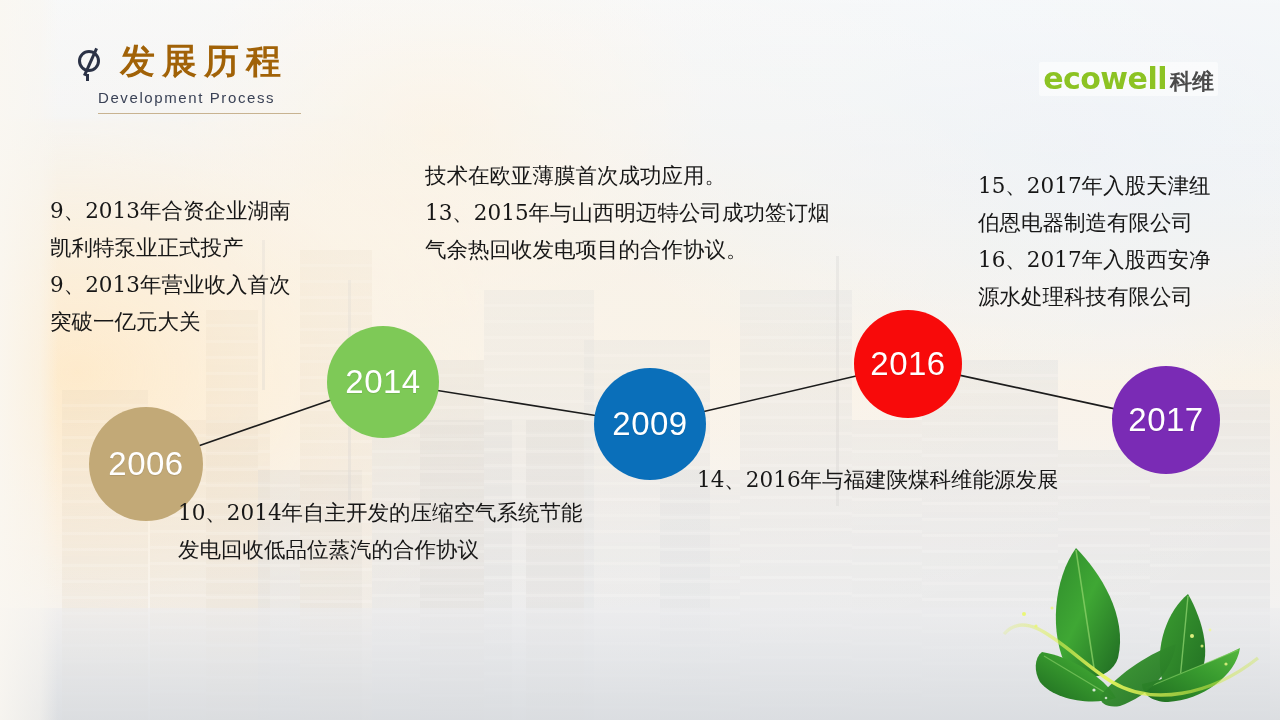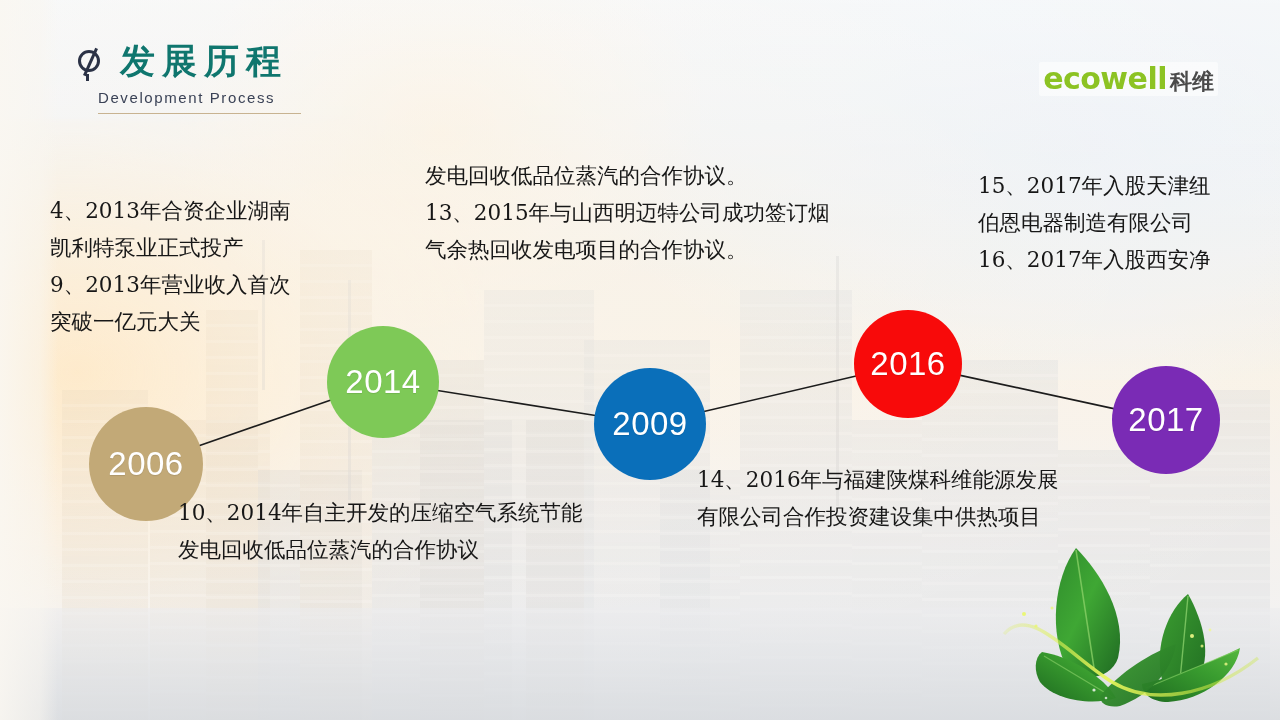--- a/index.html
+++ b/index.html
@@ -130,21 +130,21 @@
     transform-origin: 50% 50%;
   }
   .logo-mark .tail {
     position: absolute; left: 10px; top: 25px;
     width: 3px; height: 7px;
     background: #2b3246;
   }
   .title-cn {
     font-size: 35px;
     font-weight: bold;
-    color: #0f766e;
+    color: #a16207;
     letter-spacing: 7px;
     line-height: 1;
     font-family: "DejaVu Sans", sans-serif;
   }
   .title-en {
     margin-top: 10px;
     margin-left: 22px;
     font-size: 15px;
     color: #3a4256;
     letter-spacing: 1.6px;
@@ -630,25 +630,25 @@
         <div class="node" style="left: 854px; top: 310px; width: 108px; height: 108px; background: rgb(248, 10, 10);">
           <span>2016</span>
         </div>
         <div class="node" style="left: 1112px; top: 366px; width: 108px; height: 108px; background: rgb(122, 43, 181);">
           <span>2017</span>
         </div>
       </div>
   </div>
 
   <div id="blocks">
-      <div class="tblock" style="left: 50px; top: 193px; width: 330px; text-align: left;"><div>4、2013年合资企业湖南</div><div>凯利特泵业正式投产</div><div>9、2013年营业收入首次</div><div>突破一亿元大关</div></div>
+      <div class="tblock" style="left: 50px; top: 193px; width: 330px; text-align: left;"><div>9、2013年合资企业湖南</div><div>凯利特泵业正式投产</div><div>9、2013年营业收入首次</div><div>突破一亿元大关</div></div>
       <div class="tblock" style="left: 178px; top: 495px; width: 530px; text-align: left;"><div>10、2014年自主开发的压缩空气系统节能</div><div>发电回收低品位蒸汽的合作协议</div></div>
-      <div class="tblock" style="left: 425px; top: 158px; width: 520px; text-align: left;"><div>发电回收低品位蒸汽的合作协议。</div><div>13、2015年与山西明迈特公司成功签订烟</div><div>气余热回收发电项目的合作协议。</div></div>
-      <div class="tblock" style="left: 697px; top: 462px; width: 470px; text-align: left;"><div>14、2016年与福建陕煤科维能源发展</div><div>有限公司合作投资建设集中供热项目</div></div>
-      <div class="tblock" style="left: 978px; top: 168px; width: 290px; text-align: left;"><div>15、2017年入股天津纽</div><div>伯恩电器制造有限公司</div><div>16、2017年入股西安净</div></div>
+      <div class="tblock" style="left: 425px; top: 158px; width: 520px; text-align: left;"><div>技术在欧亚薄膜首次成功应用。</div><div>13、2015年与山西明迈特公司成功签订烟</div><div>气余热回收发电项目的合作协议。</div></div>
+      <div class="tblock" style="left: 697px; top: 462px; width: 470px; text-align: left;"><div>14、2016年与福建陕煤科维能源发展</div></div>
+      <div class="tblock" style="left: 978px; top: 168px; width: 290px; text-align: left;"><div>15、2017年入股天津纽</div><div>伯恩电器制造有限公司</div><div>16、2017年入股西安净</div><div>源水处理科技有限公司</div></div>
     </div>
 
   <svg class="leaves" viewBox="0 0 270 190">
     <defs>
       <linearGradient id="lf1" x1="0" y1="0" x2="1" y2="1">
         <stop offset="0%" stop-color="#2f8c2c"></stop>
         <stop offset="45%" stop-color="#3fa734"></stop>
         <stop offset="100%" stop-color="#1f6a22"></stop>
       </linearGradient>
       <linearGradient id="lf2" x1="0" y1="0" x2="1" y2="1">

